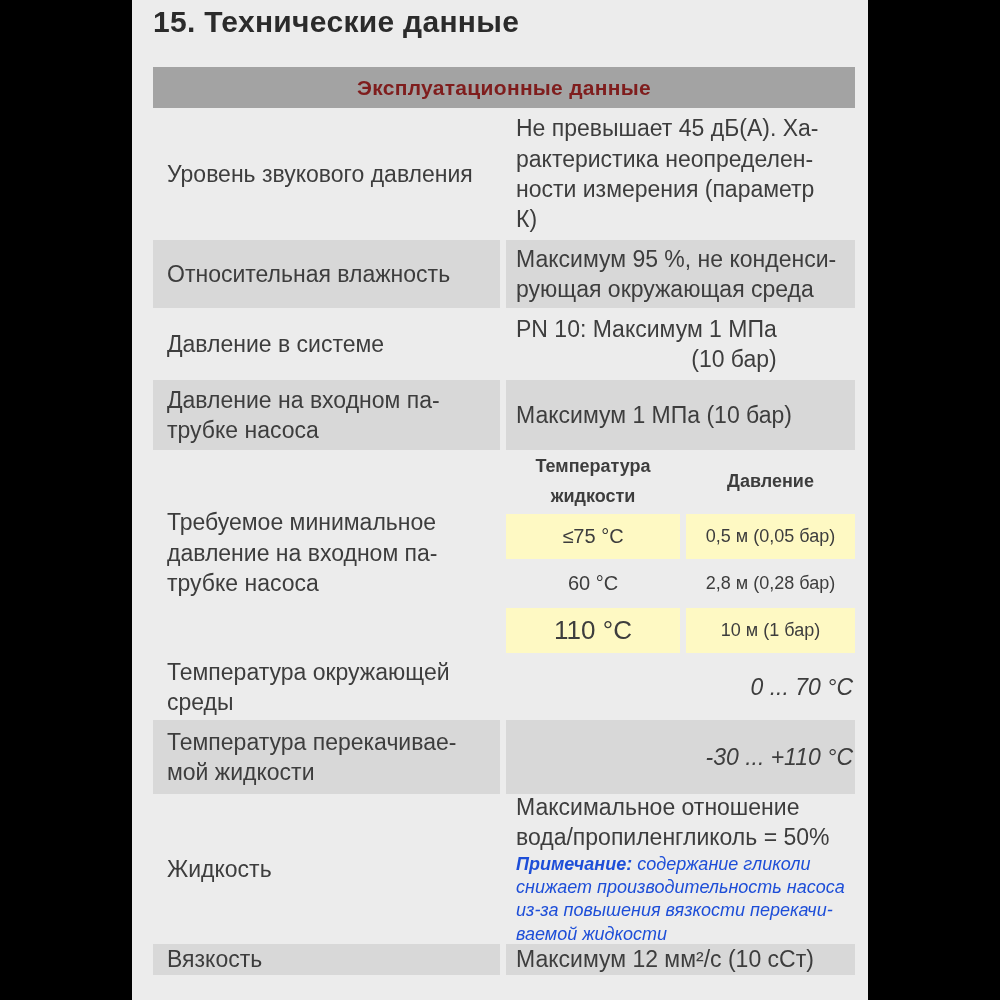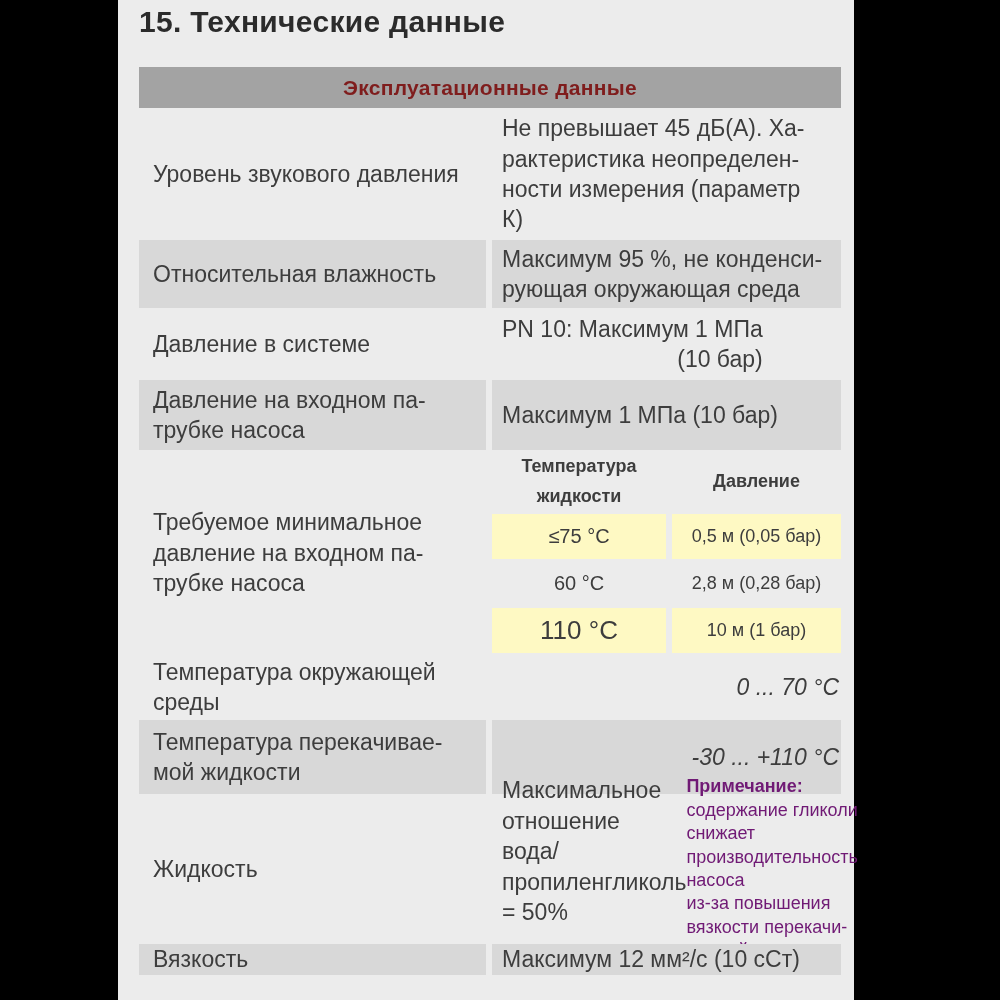--- a/index.html
+++ b/index.html
@@ -6,21 +6,21 @@
     margin: 0;
     padding: 0;
     width: 1000px;
     height: 1000px;
     overflow: hidden;
     background: #000000;
     font-family: "Liberation Sans", sans-serif;
   }
   .page {
     position: absolute;
-    left: 118px;
+    left: 132px;
     top: 0;
     width: 736px;
     height: 1000px;
     background: #ececec;
     color: #3d3d3d;
   }
   .title {
     position: absolute;
     left: 21px;
     top: 5px;
@@ -104,26 +104,27 @@
     font-size: 18px;
     line-height: 1.65;
     white-space: pre-line;
   }
   .nrow { height: 45px; display: flex; margin-top: 2px; }
   .nrow.ngray .nc { background: #fef9c3; }
   .ntemp { font-size: 20px; }
   .ntemp.big { font-size: 26px; }
   .npress { font-size: 18px; }
   
-  .valwrap { display: flex; flex-direction: row; }
+  .valwrap { display: flex; flex-direction: column; }
   .note {
     font-size: 18px;
     line-height: 1.3;
     white-space: pre-line;
-    color: #701a75;
+    color: #1d4ed8;
+    font-style: italic;
   }
   .note b { font-weight: 700; }
 </style>
 </head>
 <body>
 
 <div class="page">
 
   <div class="title">15. Технические данные</div>
 

